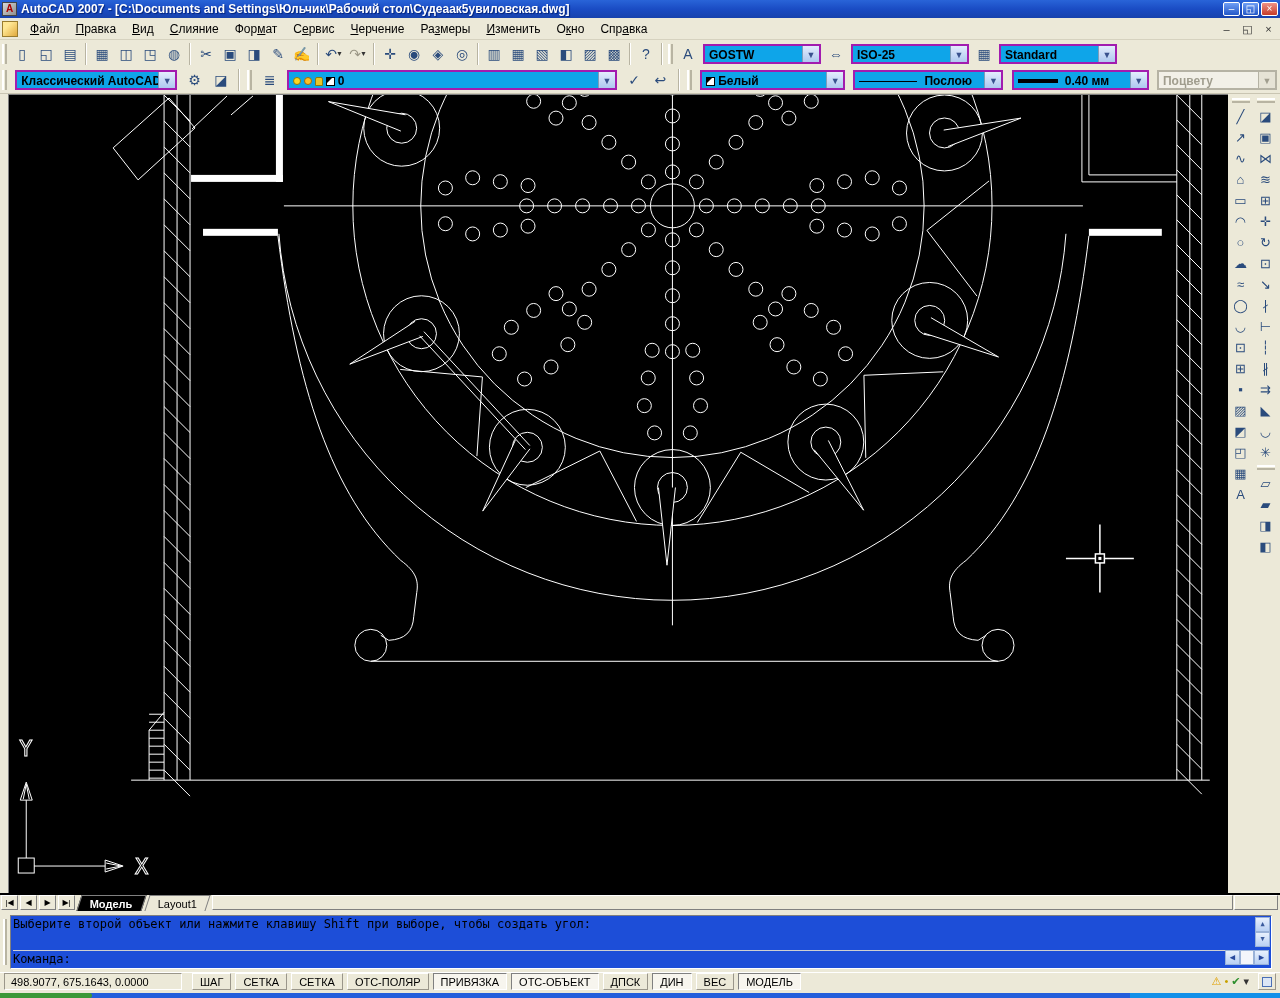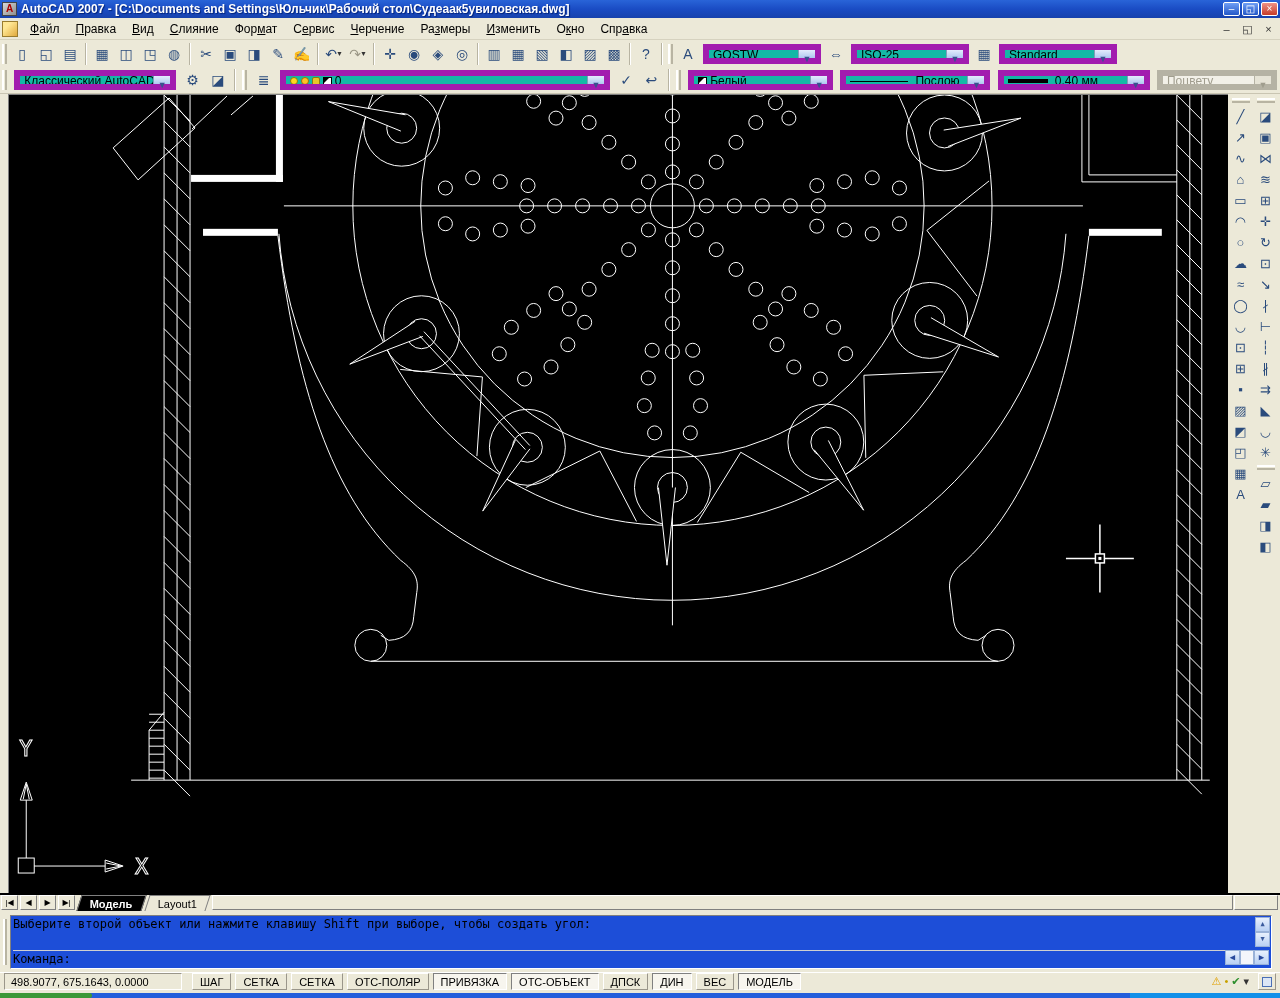--- a/index.html
+++ b/index.html
@@ -34,21 +34,21 @@
   .tbrow { position:absolute; left:0; width:1280px; background:#ece9d8; display:flex; align-items:center; }
   .tbrow1 { top:40px; height:27px; }
   .tbrow2 { top:67px; height:27px; border-bottom:1px solid #c9c5b2;justify-content:space-between; }
   .grip { width:5px; height:20px; margin:0 3px 0 2px; border-left:2px solid #fff; border-right:2px solid #b8b4a2; }
   .tbtn { width:22px; height:22px; margin:0 1px; display:flex; align-items:center; justify-content:center;
     color:#2a4b7c; font-size:14px; line-height:1; }
   .tbtn.gray { color:#9b9786; }
   .tbtn .dd { font-size:7px; color:#333; margin-left:-1px; }
   .tsep { width:2px; height:22px; margin:0 3px; border-left:1px solid #b8b4a2; border-right:1px solid #fff; }
 
-  .combo { display:flex; height:20px; margin:0 3px; border:6px solid #a21caf; background:#14b8a6; }
+  .combo { display:flex; height:20px; margin:0 3px; border:2px solid #a21caf; background:#0ea5e9;font-weight:bold; }
   .combo .val { flex:1; padding:2px 3px 0 4px; font-size:12px; white-space:nowrap; overflow:hidden; display:flex; align-items:center; gap:3px; }
   .combo .cbtn { width:17px; background:linear-gradient(to bottom,#e3ecfd,#aec8f0); border-left:1px solid #7f9db9;
     color:#39518e; font-size:9px; text-align:center; line-height:18px; }
   .combo.disabled { border-color:#b5b2a4; }
   .combo.disabled .val { color:#a09d8e; background:#f2f0e8; }
   .combo.disabled .cbtn { background:#e6e3d6; color:#a09d8e; border-left-color:#b5b2a4; }
 
   .mini { display:inline-block; }
   .mini.bulb { width:8px; height:8px; border-radius:50%; background:#ffd820; border:1px solid #8a7a10; }
   .mini.sun  { width:8px; height:8px; border-radius:50%; background:#ffc225; border:1px solid #a06a10; }
@@ -237,21 +237,21 @@
     </div>
     <div class="cbtn">▼</div>
   </div>
   <div class="combo" style="width:150px">
     <div class="val">
       <span class="linesample"></span>
       <span>Послою</span>
     </div>
     <div class="cbtn">▼</div>
   </div>
-  <div class="combo" style="width:152px">
+  <div class="combo" style="width:137px">
     <div class="val">
       <span class="linesample thick" style="width:40px"></span>
       <span>0.40 мм</span>
     </div>
     <div class="cbtn">▼</div>
   </div>
   <div class="combo disabled" style="width:120px">
     <div class="val">Поцвету</div>
     <div class="cbtn">▼</div>
   </div>

